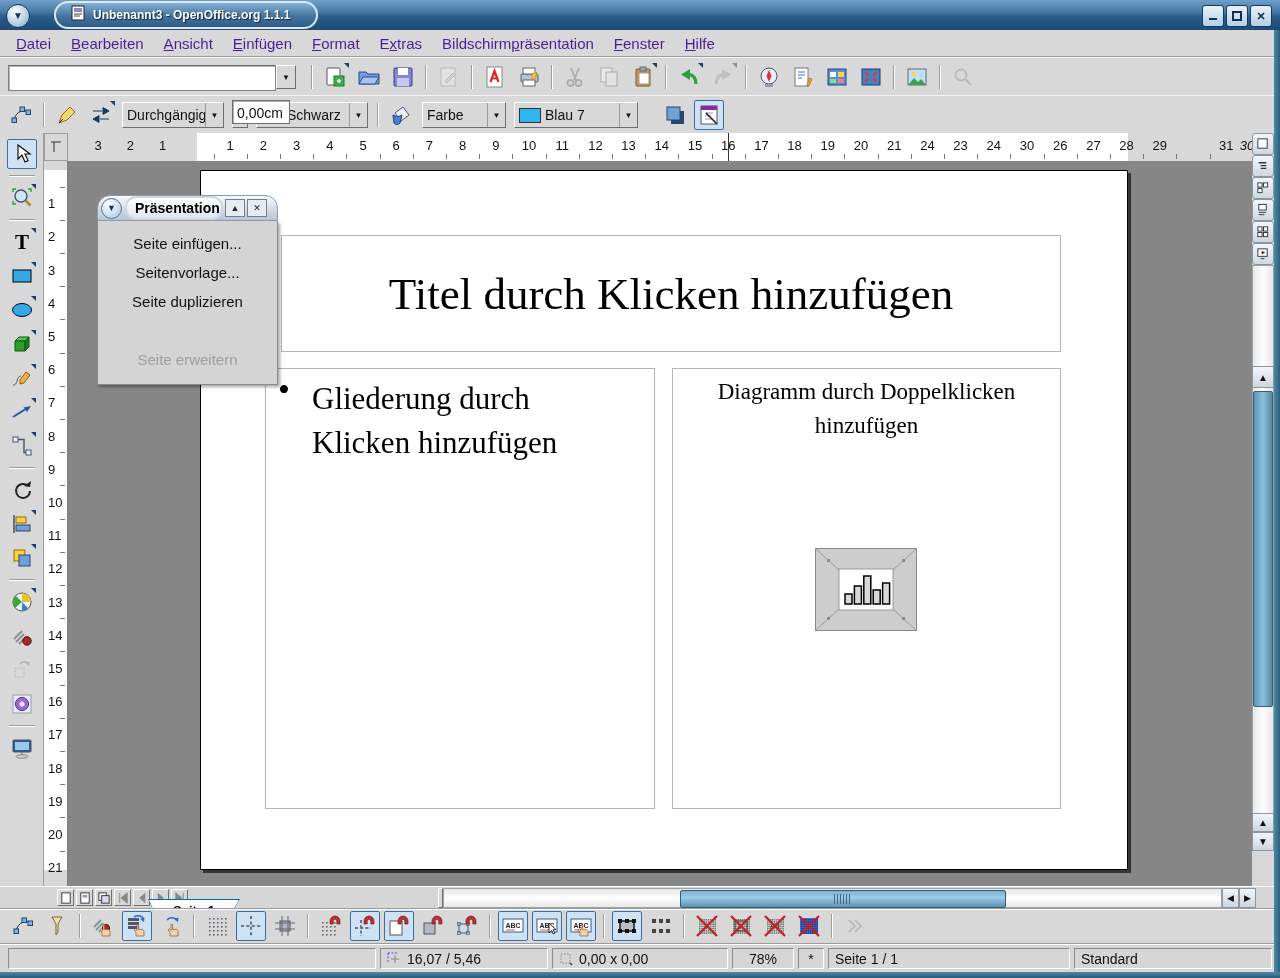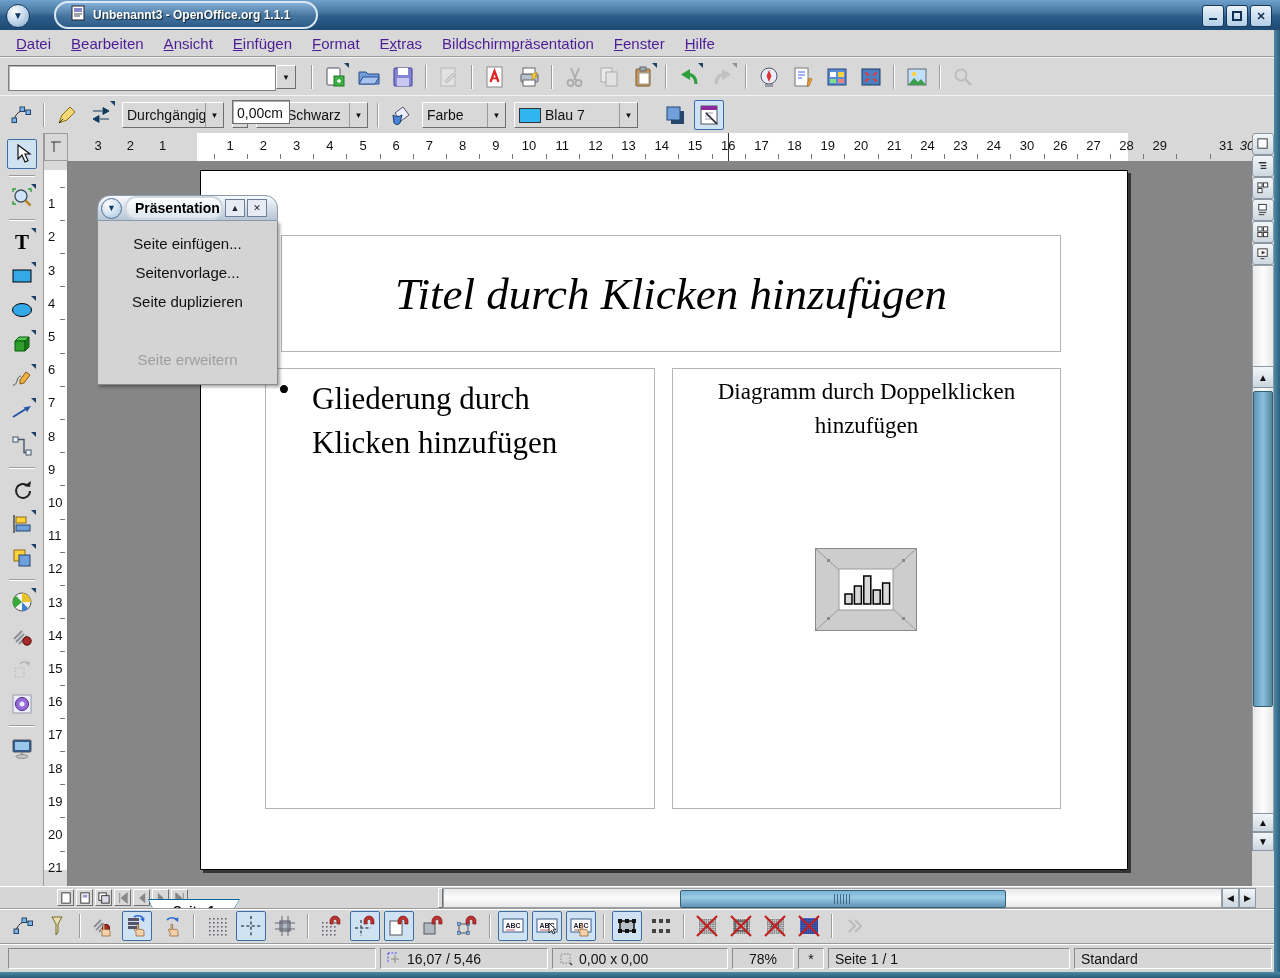--- a/index.html
+++ b/index.html
@@ -76,21 +76,21 @@
     border-right:1px solid #9c9c9c;display:flex;flex-direction:column;align-items:center;
     padding-top:4px;box-sizing:border-box;}
   .leftbar .tbi{margin:2px 0;}
   .leftbar .hsep{width:26px;height:1px;background:#9c9c9c;border-bottom:1px solid #fff;margin:4px 0;}
   
   .workspace{position:absolute;left:68px;top:161px;width:1184px;height:725px;background:#868686;overflow:hidden;}
   .page{position:absolute;left:132px;top:9px;width:928px;height:700px;background:#fff;
     border:1px solid #000;box-shadow:3px 3px 0 rgba(0,0,0,.6);box-sizing:border-box;}
   .ph{position:absolute;border:1px solid #b4b4b4;font-family:"Liberation Serif",serif;color:#000;}
   .ph-title{left:80px;top:64px;width:778px;height:115px;display:flex;align-items:center;justify-content:center;
-    font-size:45px;white-space:nowrap;font-style:italic;}
+    font-size:45px;white-space:nowrap;}
   .ph-outline{left:64px;top:197px;width:388px;height:439px;font-size:31px;}
   .ph-outline .btxt{position:absolute;left:46px;top:8px;width:300px;line-height:44px;}
   .ph-outline .bullet{position:absolute;left:12px;top:2px;font-size:34px;}
   .ph-chart{left:471px;top:197px;width:387px;height:439px;font-size:23px;text-align:center;}
   .ph-chart .ctxt{padding:6px 20px 0 20px;line-height:34px;}
   .chart-icon{position:absolute;left:142px;top:179px;}
   
   .float-panel{position:absolute;left:97px;top:195px;width:181px;z-index:40;}
   .fp-title{position:relative;height:26px;background:linear-gradient(#f8fbfe,#cfd9e4 60%,#b8c6d4);
     border:1px solid #8a9aaa;border-radius:13px 13px 0 0;display:flex;align-items:center;box-sizing:border-box;}

